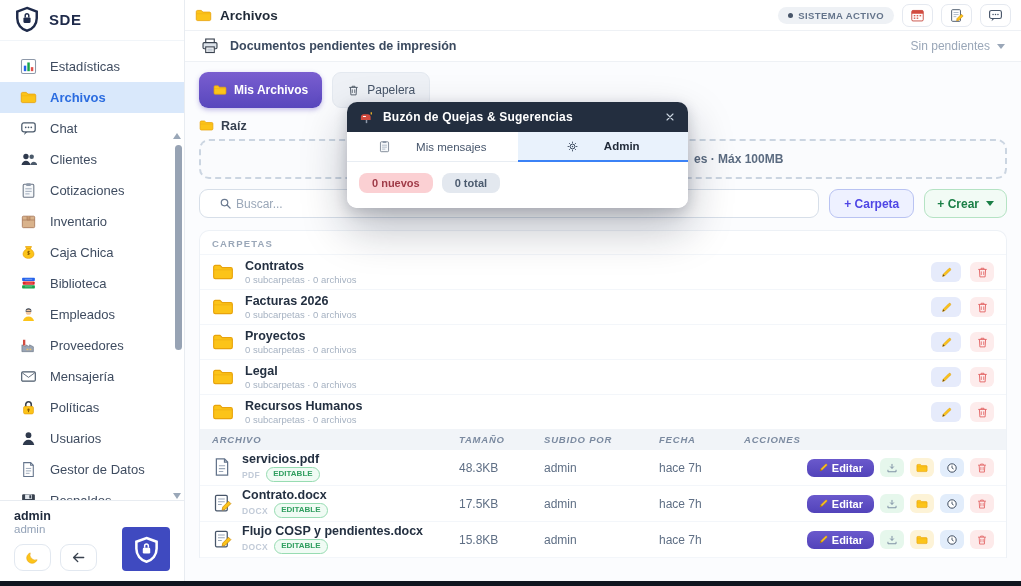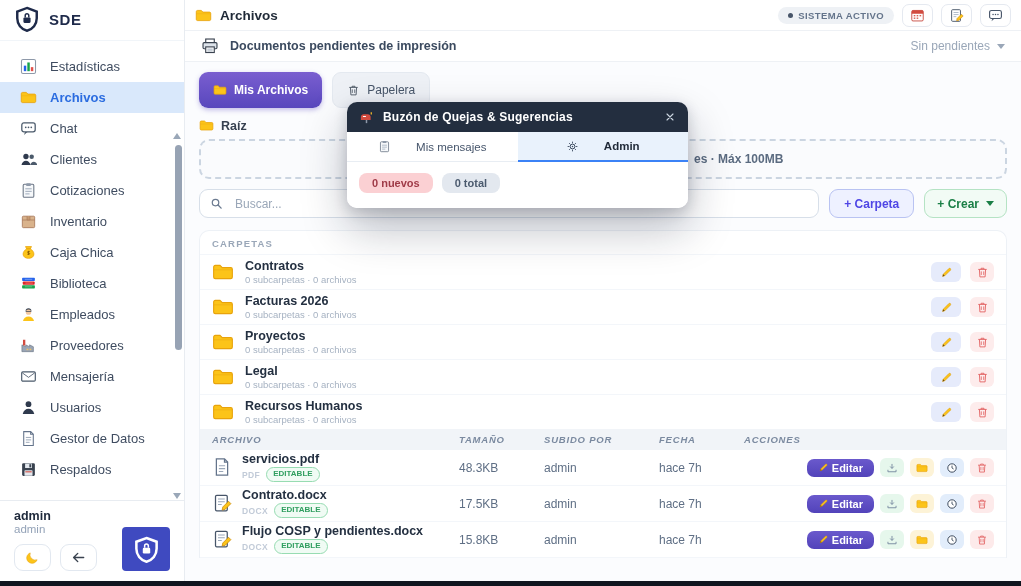--- a/index.html
+++ b/index.html
@@ -67,22 +67,22 @@
                padding:5px 14px; border-radius:9px; border:1px solid #e4e9f0; cursor:pointer; }
   .btn-trash svg { width:13px; height:13px; color:#4b5563; }
   .raiz-row { display:flex; align-items:center; gap:7px; margin-top:10px; font-size:12.5px;
               font-weight:bold; color:#374151; cursor:pointer; }
   .raiz-row .ic { width:15px; height:15px; }
   .dropzone { margin-top:6px; height:40px; border:2px dashed #cbd5e1; border-radius:10px;
               background:#fafbfd; position:relative; cursor:pointer; }
   .dz-text { position:absolute; left:493px; top:50%; transform:translateY(-50%);
              font-size:12px; font-weight:bold; color:#5b6b80; white-space:nowrap; }
   .toolbar { display:flex; gap:10px; margin-top:10px; }
-  .search-box { flex:1; display:flex; align-items:center; gap:12px; background:#fff; border:1px solid #d7dfe9;
-                border-radius:9px; padding:0 10px; height:29px; }
+  .search-box { flex:1; display:flex; align-items:center; gap:4px; background:#fff; border:1px solid #d7dfe9;
+                border-radius:9px; padding:0 19px; height:29px; }
   .search-box svg { width:13px; height:13px; color:#6b7a90; flex:none; }
   .search-box input { border:none; outline:none; flex:1; font-size:12px; color:#334155;
                       background:transparent; font-family:inherit; }
   .search-box input::placeholder { color:#9aa7b8; }
   .btn-folder-new { border:1px solid #b9c3f2; background:#eef1ff; color:#4f46e5; font-weight:bold;
                     font-size:12px; border-radius:9px; padding:0 14px; height:29px; cursor:pointer; font-family:inherit; }
   .btn-create { border:1px solid #b5e3c4; background:#f2fbf5; color:#1a7f46; font-weight:bold; font-size:12px;
                 border-radius:9px; padding:0 12px; height:29px; display:flex; align-items:center; gap:7px;
                 cursor:pointer; font-family:inherit; }
 
@@ -375,20 +375,26 @@
         <span>Proveedores</span>
       </div>
       <div class="nav-item">
         <svg class="ic">
             <use href="#i-mail"></use>
           </svg>
         <span>Mensajería</span>
       </div>
       <div class="nav-item">
         <svg class="ic">
+            <use href="#i-lock"></use>
+          </svg>
+        <span>Políticas</span>
+      </div>
+      <div class="nav-item">
+        <svg class="ic">
             <use href="#i-user"></use>
           </svg>
         <span>Usuarios</span>
       </div>
       <div class="nav-item">
         <svg class="ic">
             <use href="#i-doc"></use>
           </svg>
         <span>Gestor de Datos</span>
       </div>

